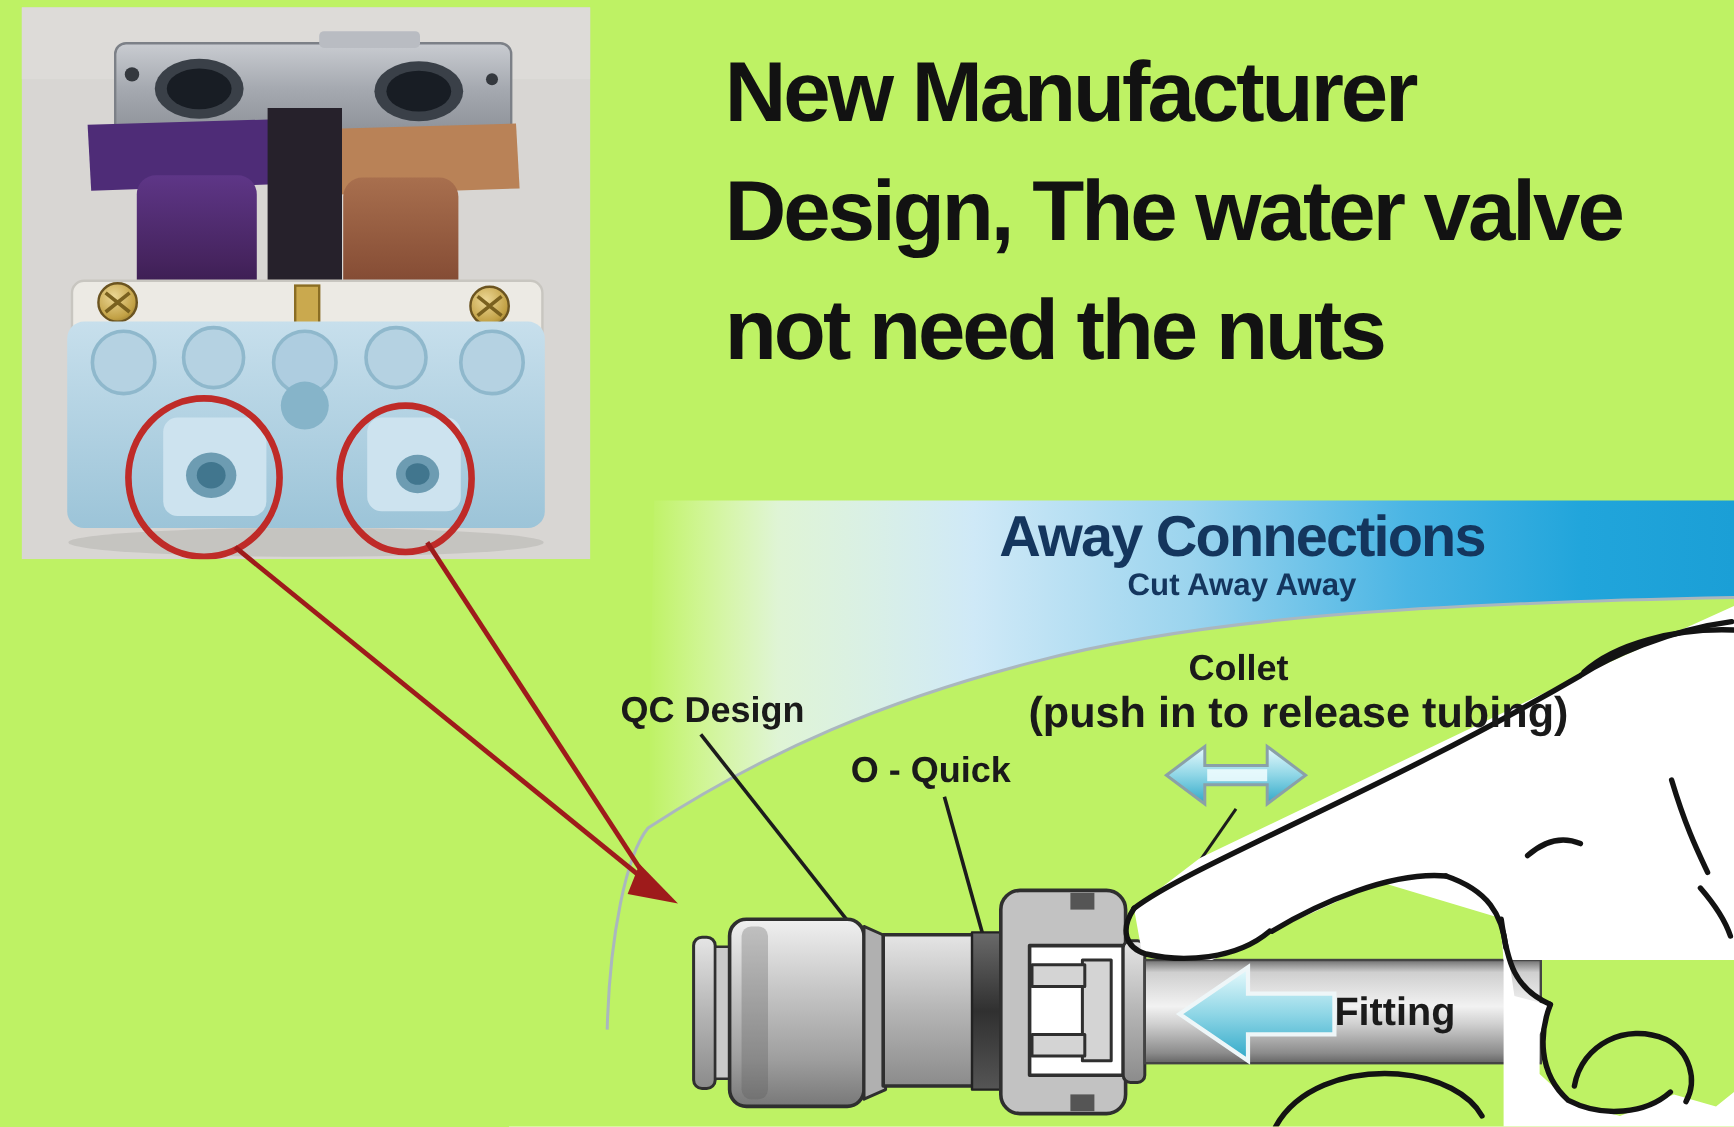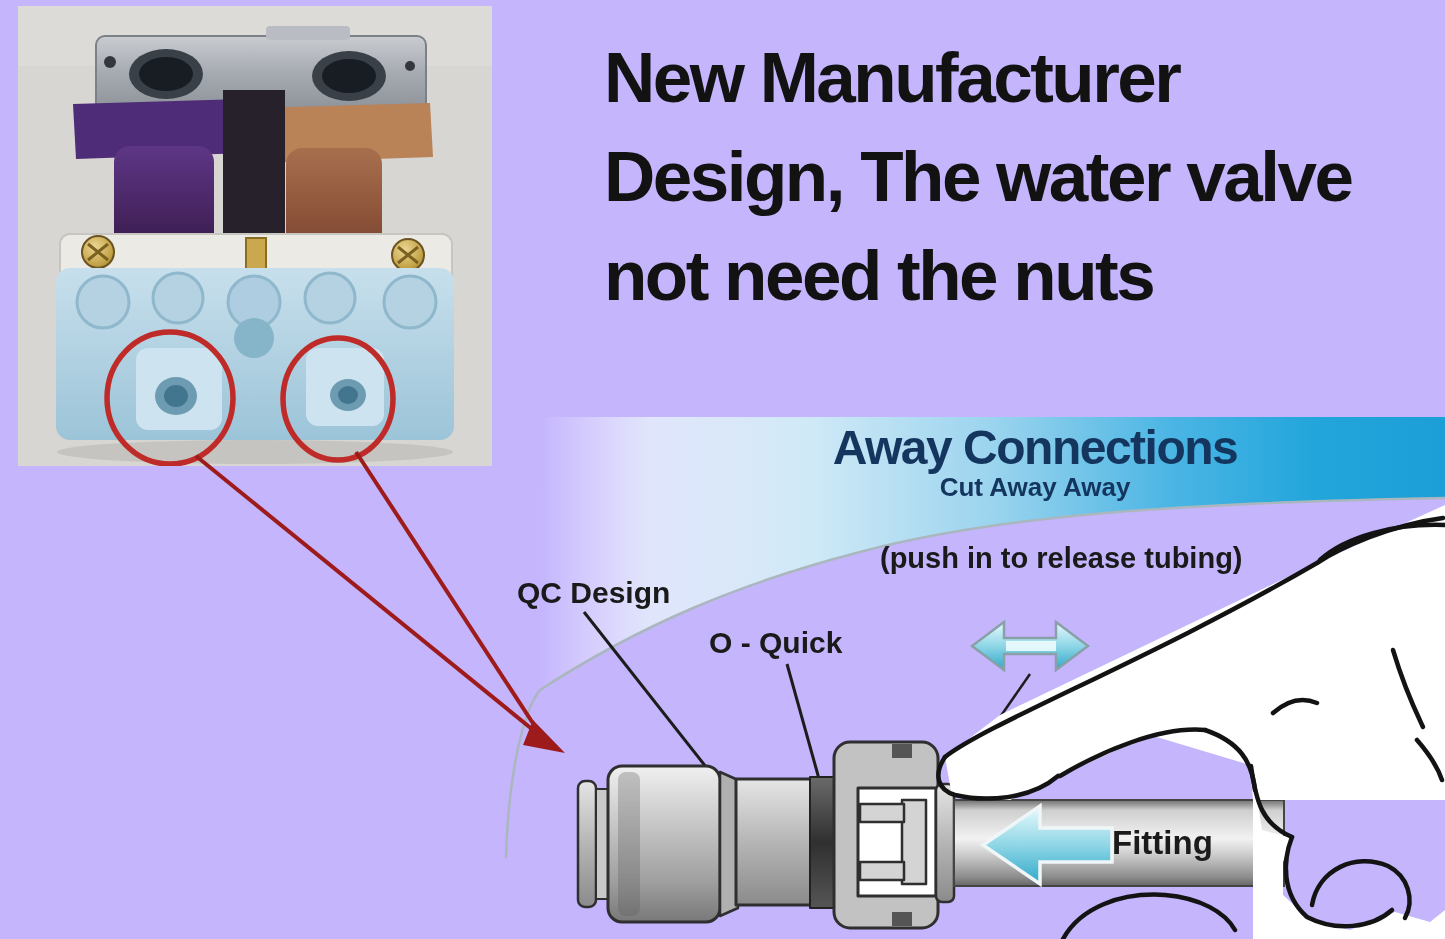--- a/index.html
+++ b/index.html
@@ -1,30 +1,30 @@
 <!DOCTYPE html>
 <html><head>
 <meta charset="utf-8">
 <style>
   html,body{margin:0;padding:0;background:#ffffff;}
-  #stage{position:relative;width:1445px;height:939px;background:#c4b5fd;overflow:hidden;
+  #stage{position:relative;width:1445px;height:939px;background:#bef264;overflow:hidden;
          font-family:"Liberation Sans",sans-serif;}
   .abs{position:absolute;}
   #photo{left:18px;top:6px;width:474px;height:460px;}
   #headline{left:604px;top:28px;width:845px;color:#121212;font-weight:700;
             font-size:71px;line-height:99px;letter-spacing:-2.5px;white-space:nowrap;}
   #qc-title{left:770px;top:420px;width:530px;text-align:center;color:#14365e;
             font-weight:700;font-size:48px;letter-spacing:-1.5px;}
   #qc-subtitle{left:770px;top:472px;width:530px;text-align:center;color:#14365e;
             font-weight:700;font-size:26px;}
   .part-label{color:#1a1a1a;font-weight:700;font-size:30px;white-space:nowrap;}
   #lbl-qc{left:517px;top:576px;}
   #lbl-oring{left:709px;top:626px;}
   #lbl-collet{left:857px;top:540px;width:350px;text-align:center;line-height:36px;}
-  #lbl-collet .note{font-size:29px;margin-left:23px;}
+  #lbl-collet .note{font-size:36px;}
   #lbl-tubing{left:1112px;top:824px;font-size:33px;color:#1b1b1b;}
   svg{display:block;}
 </style>
 </head>
 <body>
 
 <div id="stage">
 
   <svg id="photo" class="abs" width="474" height="460" viewBox="0 0 474 460">
     <defs>
@@ -225,17 +225,18 @@
     <div>Design, The water valve</div>
     <div>not need the nuts</div>
   </div>
 
   <div id="qc-title" class="abs">Away Connections</div>
   <div id="qc-subtitle" class="abs">Cut Away Away</div>
 
   <div id="lbl-qc" class="abs part-label">QC Design</div>
   <div id="lbl-oring" class="abs part-label">O - Quick</div>
   <div id="lbl-collet" class="abs part-label">
+    <div>Collet</div>
     <div class="note">(push in to release tubing)</div>
   </div>
   <div id="lbl-tubing" class="abs part-label">Fitting</div>
 
 </div>
 
 </body></html>

